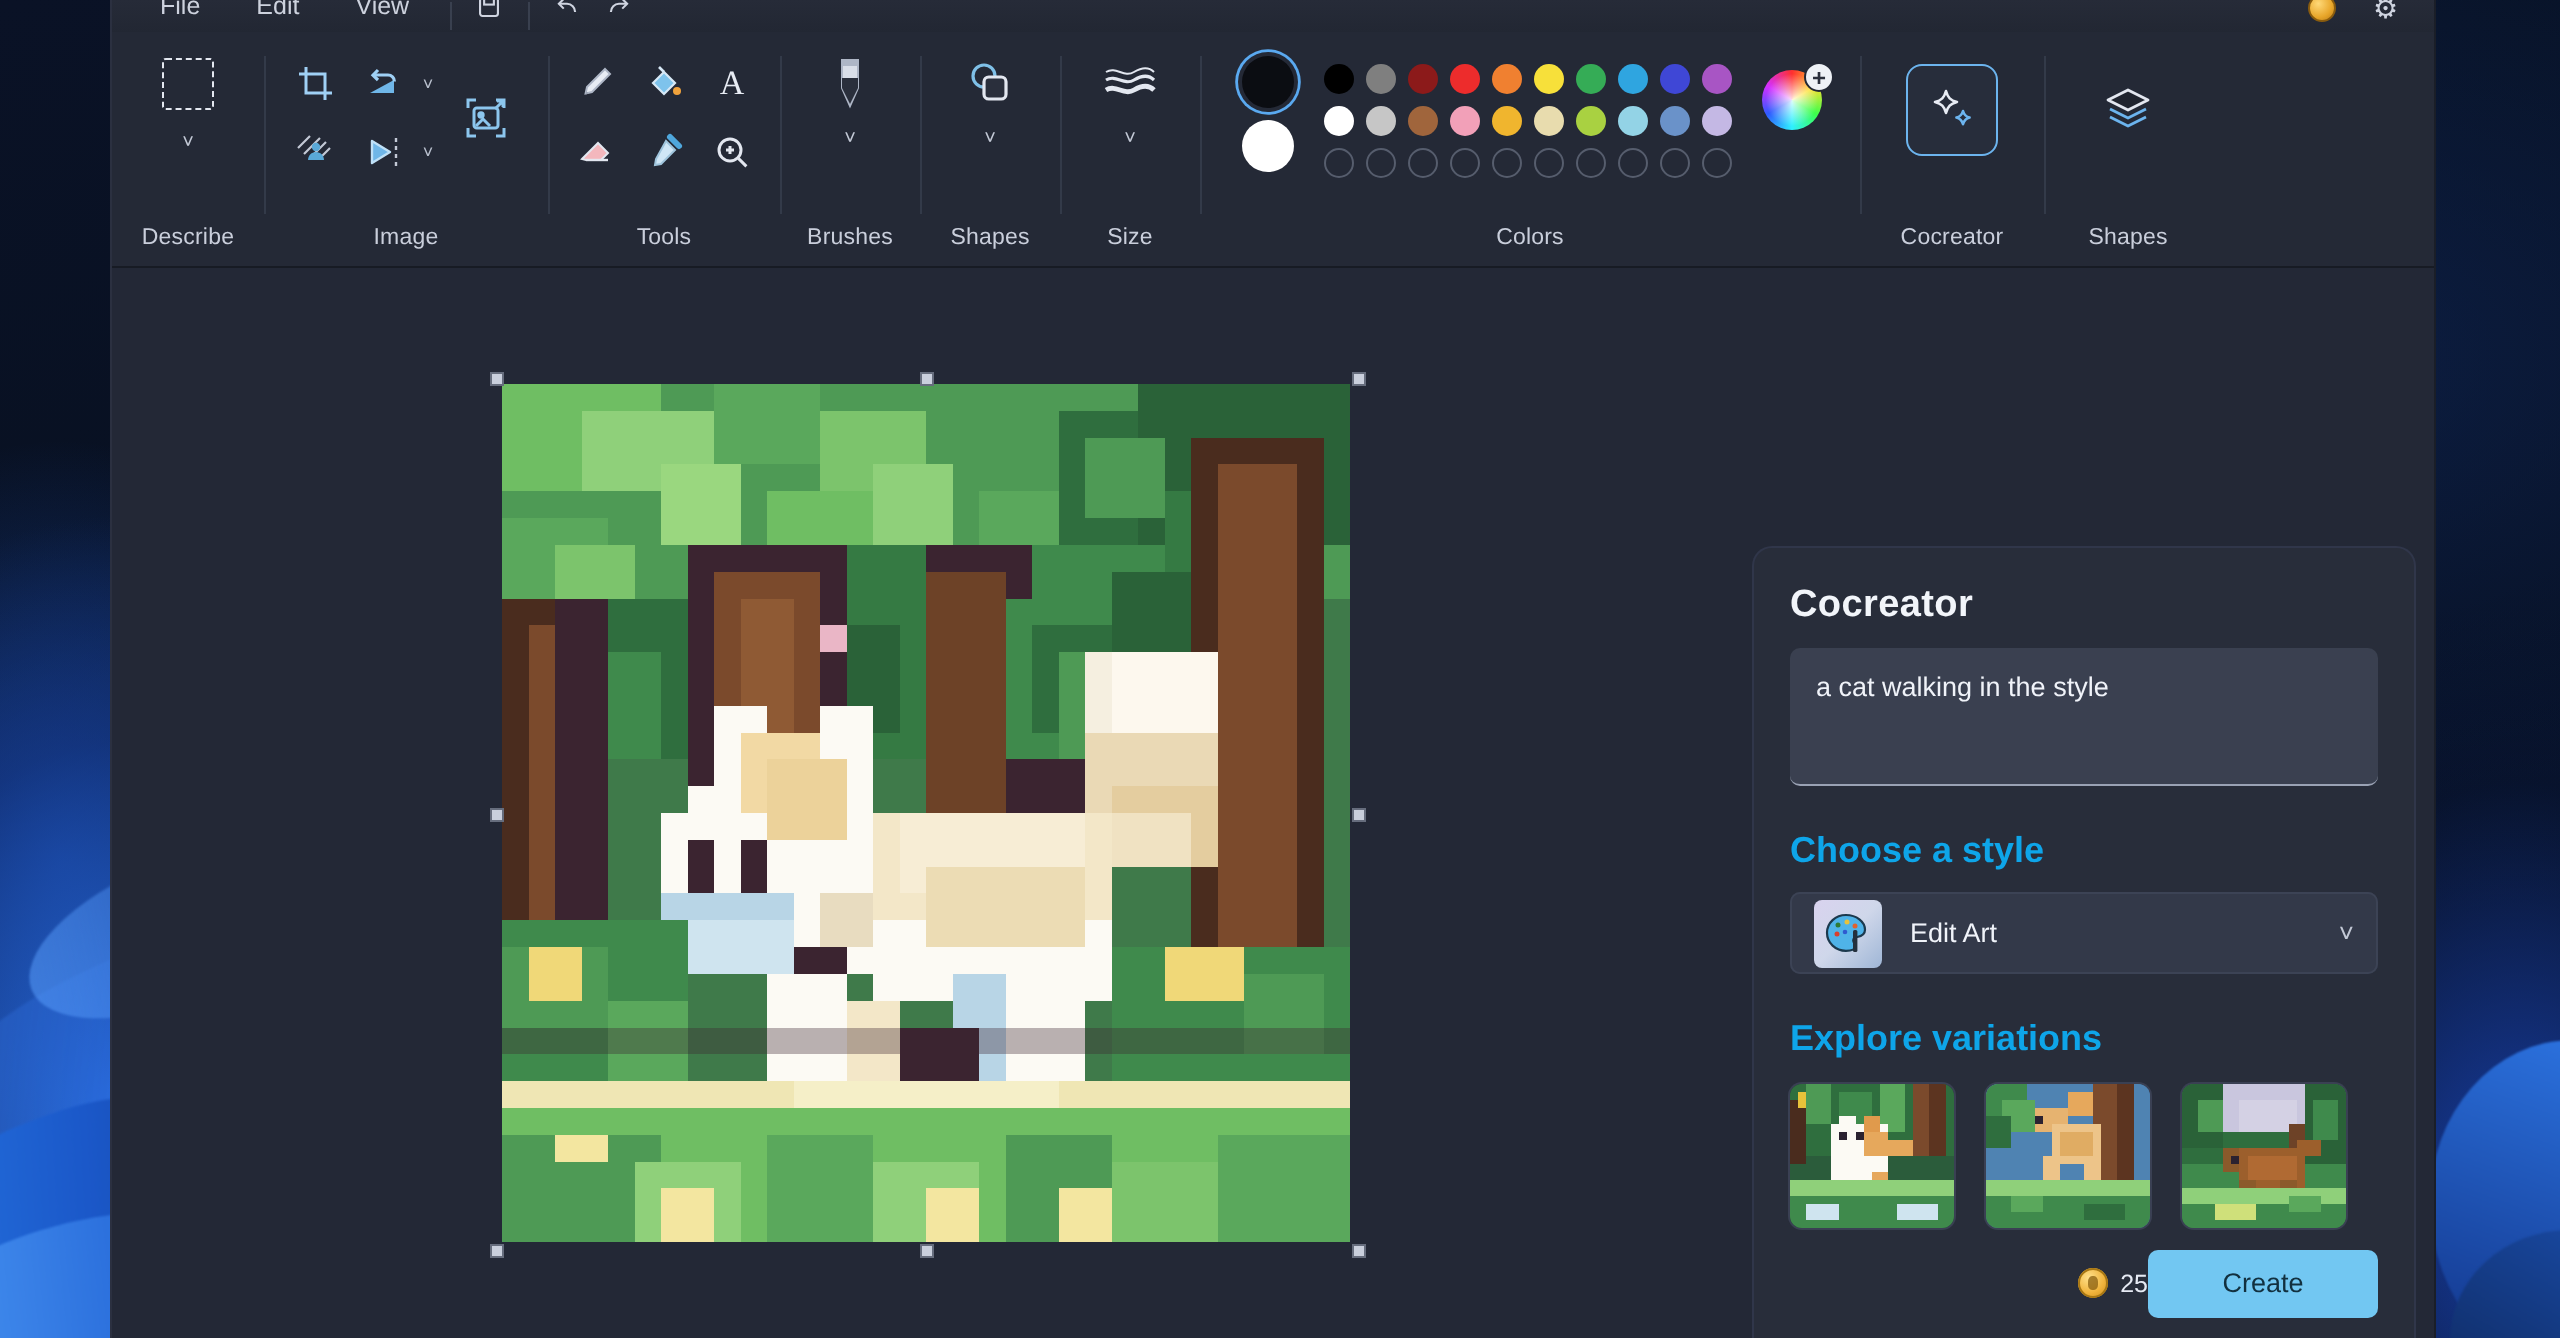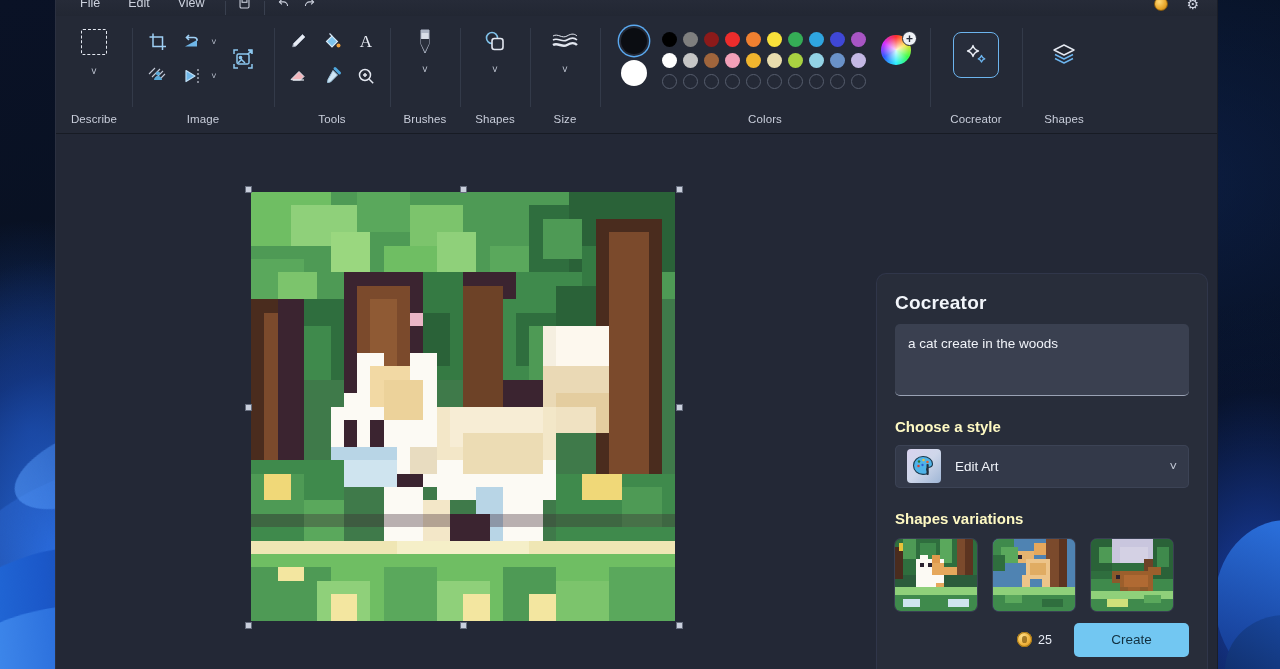--- a/index.html
+++ b/index.html
@@ -185,42 +185,42 @@
   .info-icon {
     width: 14px; height: 14px; border-radius: 50%; border: 1.2px solid #aab1c0;
     color: #c3c9d6; font-size: 9.5px; line-height: 12px; text-align: center;
     font-style: italic; font-weight: bold; font-family: "Liberation Serif", serif;
   }
   .prompt-box {
     margin-top: 10px; height: 75px; background: #3a4050; border-radius: 5px;
     border-bottom: 1.6px solid #9aa2b4;
     padding: 11px 13px; color: #f0f3f9; font-size: 13.5px; line-height: 1.35;
   }
-  .sec-label { margin-top: 22px; font-size: 15px; font-weight: bold; color: #fef9c3; }
+  .sec-label { margin-top: 22px; font-size: 18px; font-weight: bold; color: #0ea5e9; }
   .style-select {
     margin-top: 10px; height: 46px; background: #333949; border-radius: 5px;
     display: flex; align-items: center; padding: 0 12px; gap: 14px;
     box-shadow: inset 0 0 0 1px #3c4355;
   }
   .style-thumb {
     width: 34px; height: 34px; border-radius: 4px;
     background: linear-gradient(135deg, #d9d3ef 0%, #cfd7ea 50%, #9fb6d6 100%);
     display: flex; align-items: center; justify-content: center;
   }
   .style-name { font-size: 13.5px; color: #f0f3f9; flex: 1; }
   .chev { color: #c3c9d6; font-size: 13px; }
   .variations { margin-top: 12px; display: flex; gap: 16px; }
   .vthumb {
     width: 82px; height: 72px; border-radius: 6px; overflow: hidden;
     box-shadow: 0 0 0 1px #3a4053; image-rendering: pixelated;
   }
   .vthumb svg { display: block; width: 100%; height: 100%; }
   .panel-footer {
     margin-top: auto; height: 62px; display: flex; align-items: center;
-    justify-content: flex-end; gap: 22px;
+    justify-content: flex-end; gap: 0;
   }
   .credits { display: flex; align-items: center; gap: 6px; }
   .coin {
     width: 15px; height: 15px; border-radius: 50%;
     background: radial-gradient(circle at 36% 32%, #ffe08a 0%, #f0b33c 55%, #c98a17 100%);
     box-shadow: inset 0 0 0 1px #a87713;
     position: relative;
   }
   .coin::after {
     content: ""; position: absolute; left: 5px; top: 4px; width: 5px; height: 7px;
@@ -595,40 +595,40 @@
         <div class="handle" style="left:-3px;  top:215px;"></div>
         <div class="handle" style="left:428px; top:215px;"></div>
         <div class="handle" style="left:-3px;  top:433px;"></div>
         <div class="handle" style="left:212px; top:433px;"></div>
         <div class="handle" style="left:428px; top:433px;"></div>
       </div>
 
       <div class="panel">
         <div class="panel-title">Cocreator</div>
 
-        <div class="prompt-box" placeholder="Describe what you'd like to create">a cat create in the woods</div>
+        <div class="prompt-box" placeholder="Describe what you'd like to create">a cat walking in the style</div>
 
         <div class="sec-label">Choose a style</div>
         <div class="style-select">
           <div class="style-thumb">
             <svg width="26" height="24" viewBox="0 0 26 24">
               <path d="M12 2.5c5.2 0 9.5 3.3 9.5 7.4 0 2.6-2.3 3.3-3.9 3.6-1.2.2-2 .6-2 1.7 0 1.2 1.3 1.6 1.3 2.8 0 1.4-1.9 2.4-4.9 2.4-5.2 0-9.5-3.9-9.5-9S6.8 2.5 12 2.5z" fill="#4fb3e8" stroke="#1c394d" stroke-width="1.1"></path>
               <circle cx="8" cy="7.5" r="1.25" fill="#2e7a35"></circle>
               <circle cx="12.5" cy="6" r="1.25" fill="#e8c23a"></circle>
               <circle cx="16.5" cy="8" r="1.25" fill="#e0622e"></circle>
               <circle cx="7.5" cy="12" r="1.25" fill="#d8402e"></circle>
               <circle cx="11.5" cy="11" r="1.15" fill="#2f5ad0"></circle>
               <rect x="15.5" y="10" width="2.2" height="11" rx="0.8" fill="#24303c"></rect>
             </svg>
           </div>
           <div class="style-name">Edit Art</div>
           <div class="chev">˅</div>
         </div>
 
-        <div class="sec-label">Shapes variations</div>
+        <div class="sec-label">Explore variations</div>
         <div class="variations">
 
           <div class="vthumb">
             <svg viewBox="0 0 20 18" preserveAspectRatio="none" shape-rendering="crispEdges">
               <rect width="20" height="18" fill="#2b5c3b"></rect>
               <rect x="0" y="0" width="20" height="9" fill="#2f6e3e"></rect>
               <rect x="2" y="0" width="3" height="5" fill="#4e9a55"></rect>
               <rect x="6" y="1" width="4" height="4" fill="#3f8a4c"></rect>
               <rect x="11" y="0" width="3" height="6" fill="#5aa85c"></rect>
               <rect x="15" y="0" width="2" height="9" fill="#7b4a2c"></rect>

